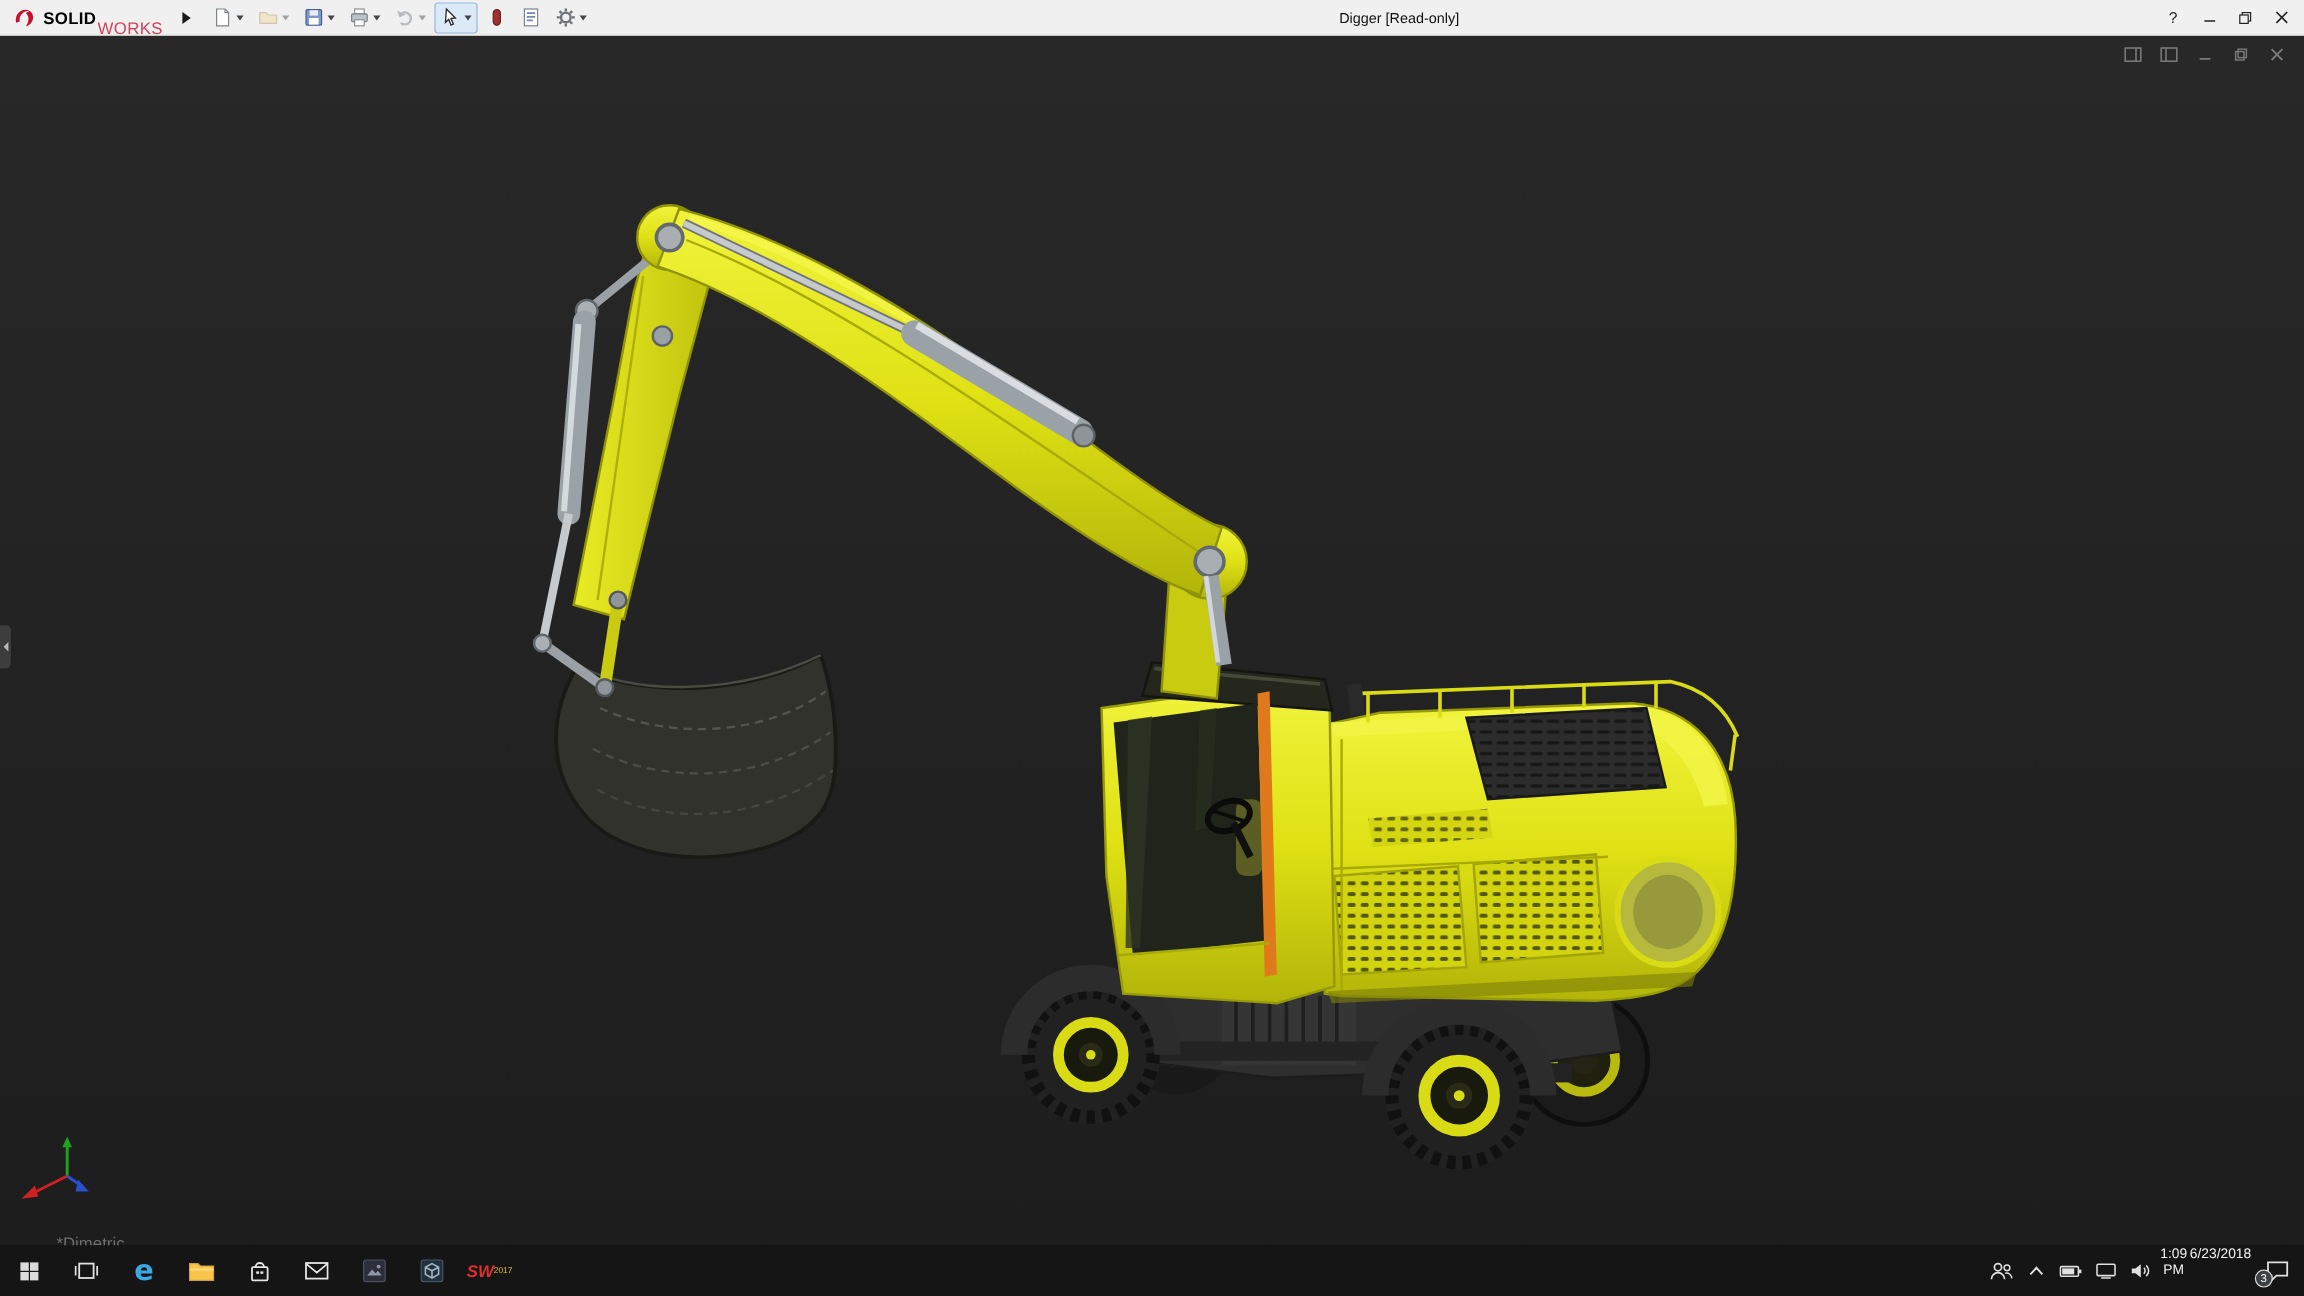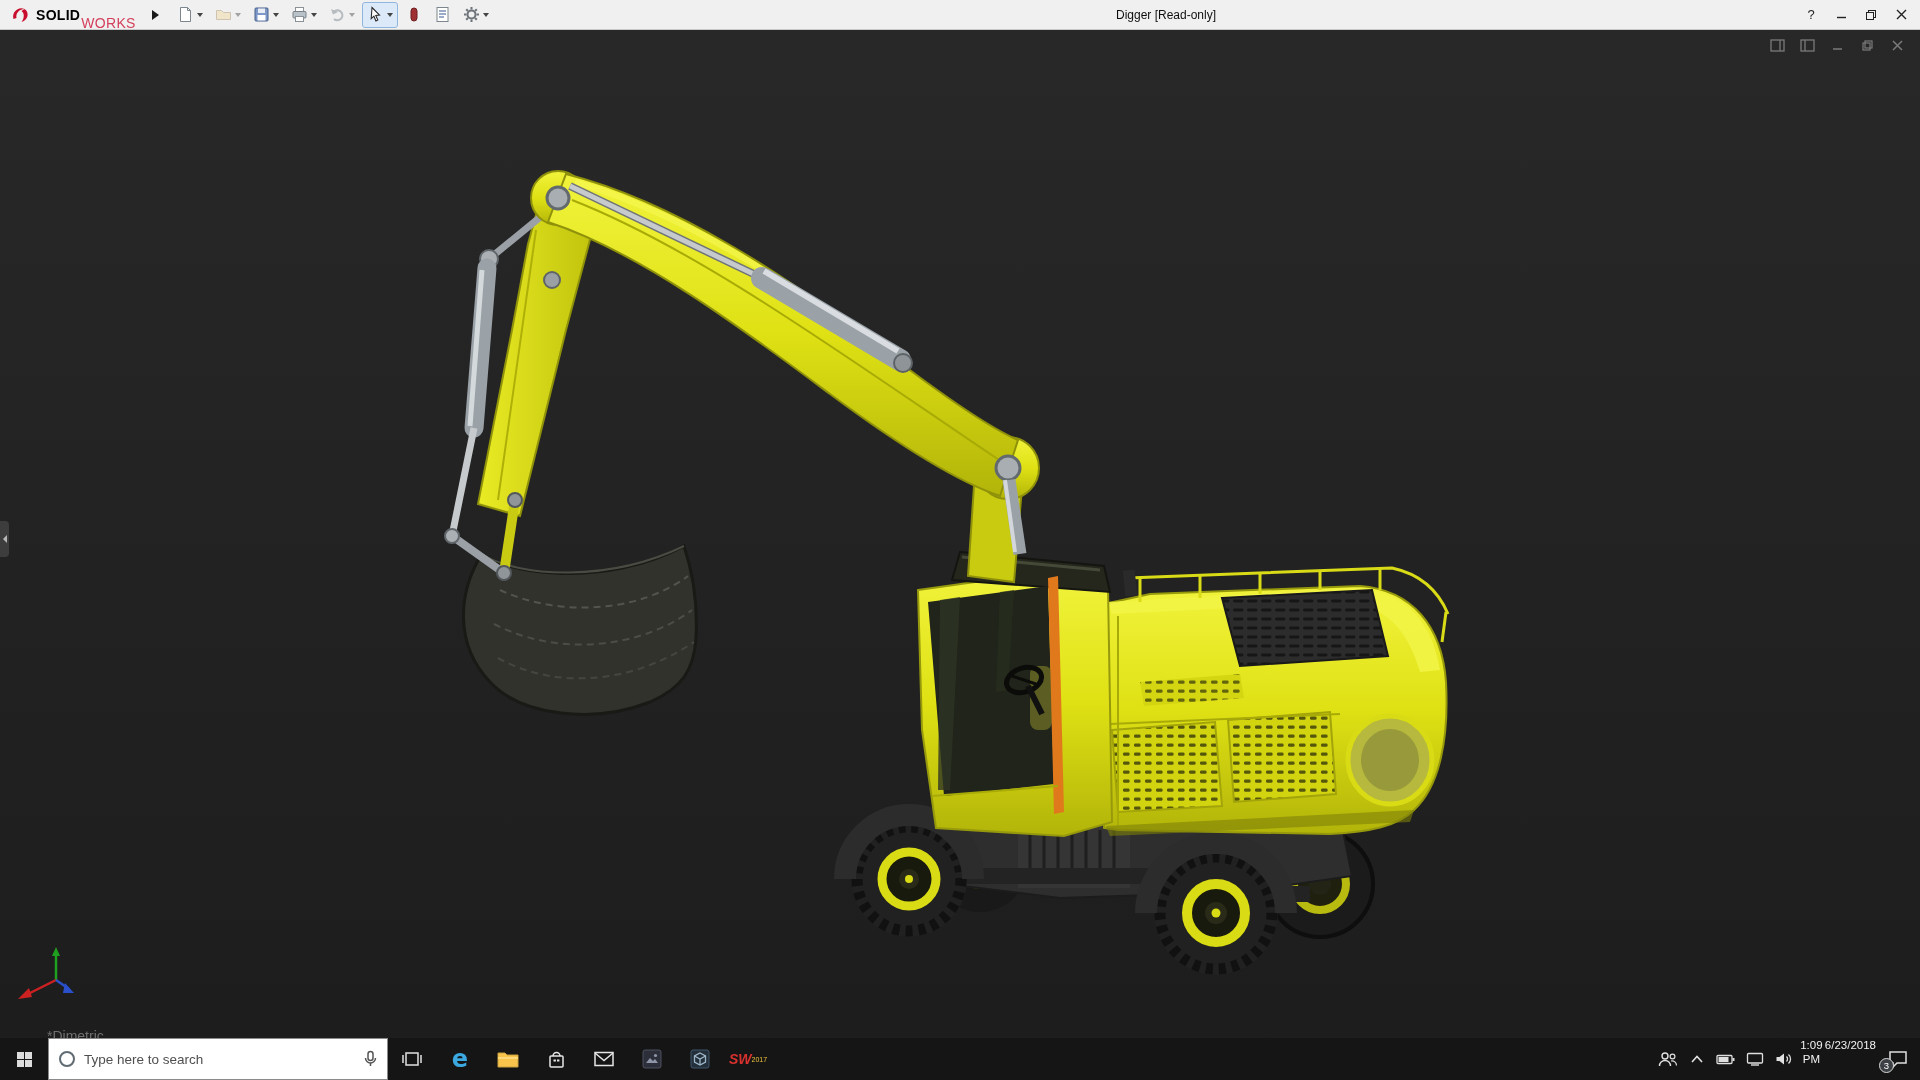--- a/index.html
+++ b/index.html
@@ -387,31 +387,20 @@
 <div class="taskbar">
   <div class="start-btn">
     <svg width="17" height="17" viewBox="0 0 17 17">
       <rect x="1" y="1" width="7" height="7" fill="#dcdcdc"></rect>
         <rect x="9" y="1" width="7" height="7" fill="#dcdcdc"></rect>
       <rect x="1" y="9" width="7" height="7" fill="#dcdcdc"></rect>
         <rect x="9" y="9" width="7" height="7" fill="#dcdcdc"></rect>
     </svg>
   </div>
 
-  <div class="search-box">
-    <svg width="18" height="18" viewBox="0 0 18 18">
-      <circle cx="9" cy="9" r="7" fill="none" stroke="#5f6a72" stroke-width="2"></circle>
-    </svg>
-    <input class="search-input" type="text" placeholder="Type here to search" style="">
-    <svg width="15" height="18" viewBox="0 0 15 18">
-      <rect x="5" y="1.5" width="5" height="9" rx="2.5" fill="none" stroke="#555" stroke-width="1.5"></rect>
-      <path d="M2.5,8 a5,5 0 0 0 10,0" fill="none" stroke="#555" stroke-width="1.5"></path>
-      <line x1="7.5" y1="13" x2="7.5" y2="16" stroke="#555" stroke-width="1.5"></line>
-    </svg>
-  </div>
 
   <div class="tb-app">
     <svg width="20" height="18" viewBox="0 0 20 18">
       <rect x="4" y="3" width="12" height="12" fill="none" stroke="#e2e2e2" stroke-width="1.5"></rect>
       <line x1="1" y1="5" x2="1" y2="13" stroke="#e2e2e2" stroke-width="1.5"></line>
       <line x1="19" y1="5" x2="19" y2="13" stroke="#e2e2e2" stroke-width="1.5"></line>
     </svg>
   </div>
   <div class="tb-app">
     <span class="edge-e">e</span>

